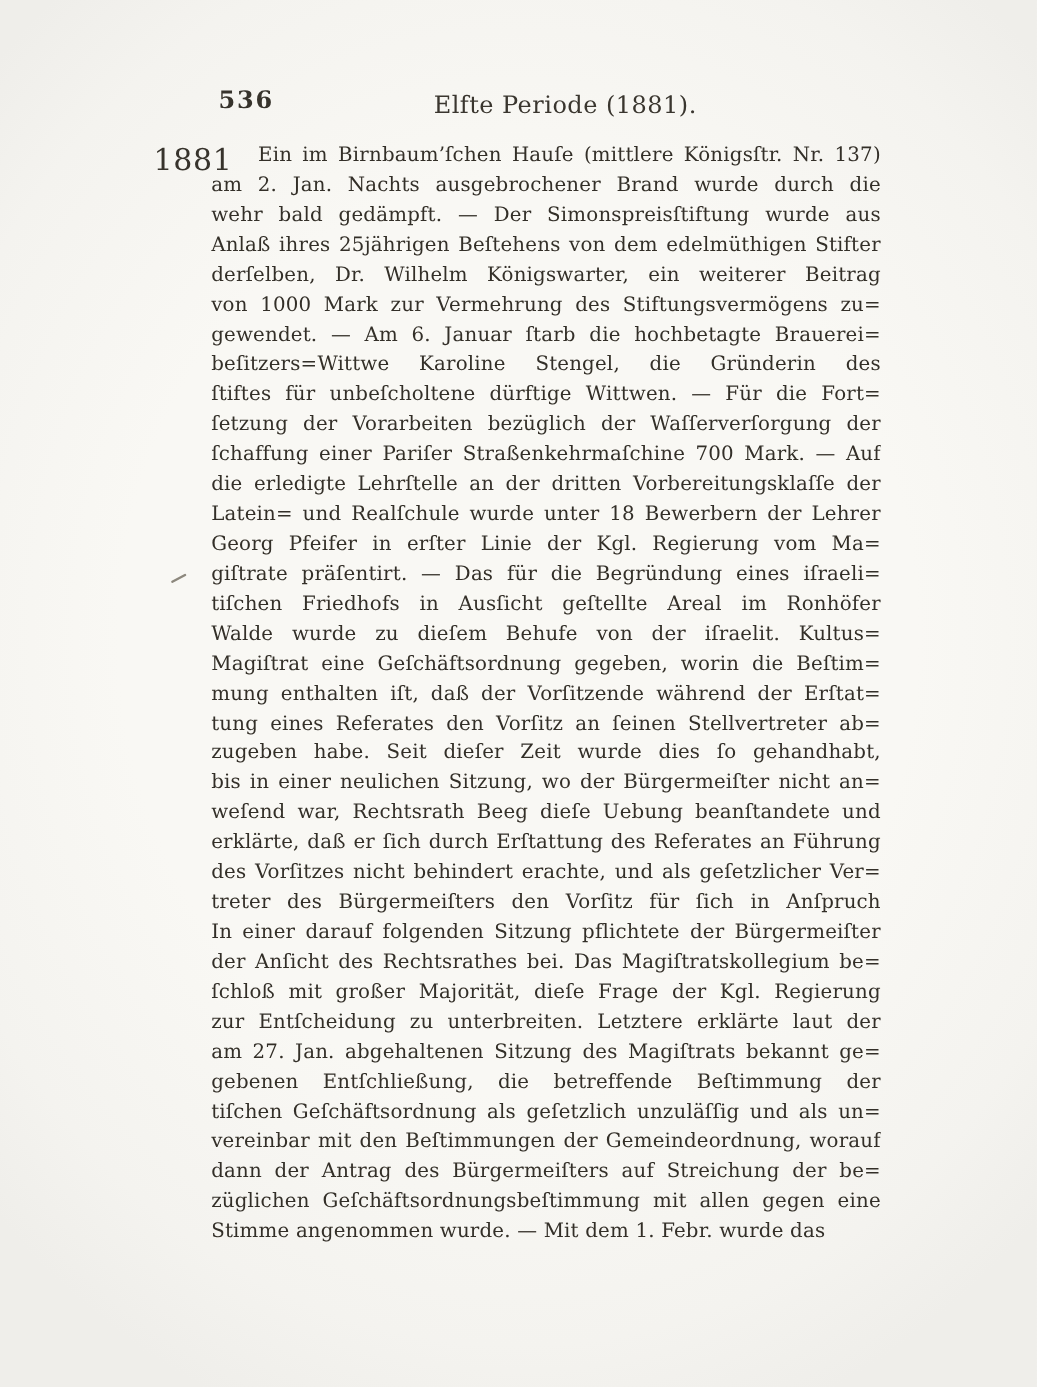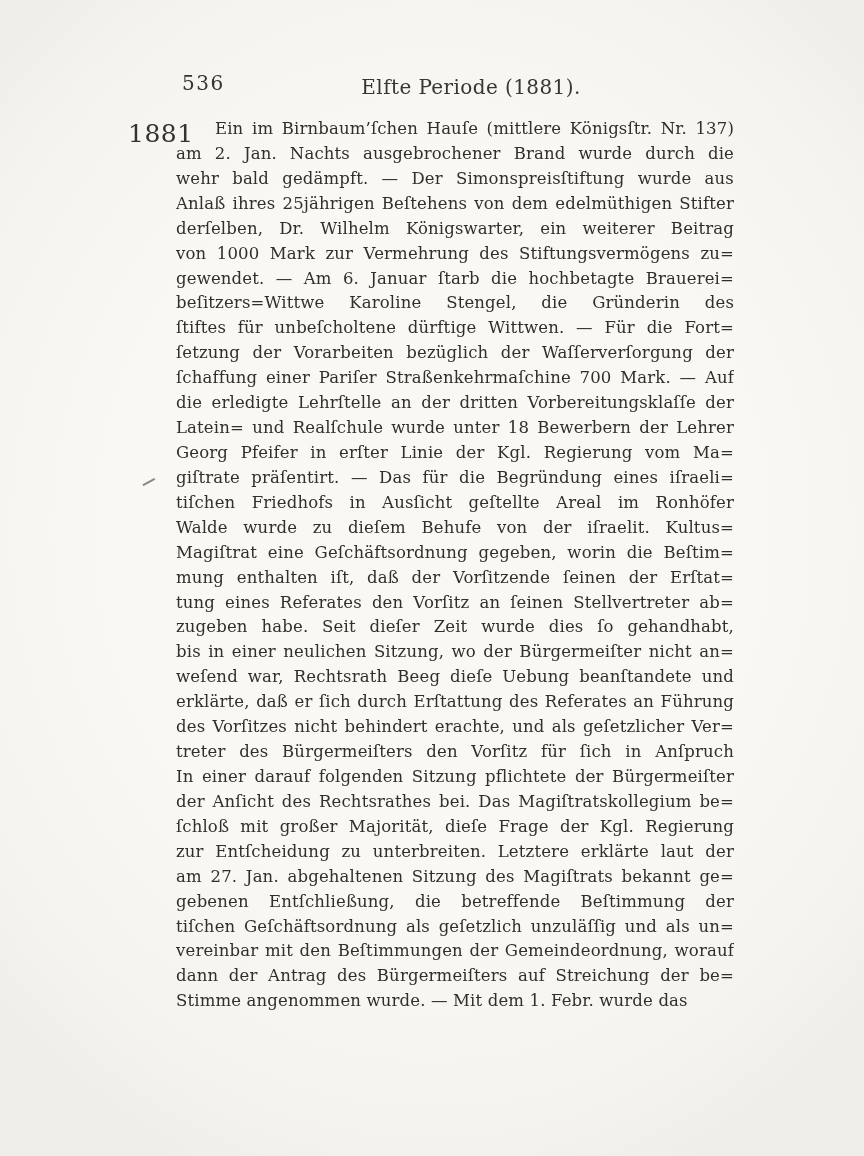--- a/index.html
+++ b/index.html
@@ -20,21 +20,21 @@
     inset: 0;
     background: radial-gradient(ellipse 70% 60% at 50% 46%, #f9f8f4 55%, #f4f3ef 85%, #efeeea 100%);
   }
   
   .page-number {
     position: absolute;
     left: 182px;
     top: 71px;
     font-size: 20px;
     letter-spacing: 1.5px;
-    font-weight: 400;
+    font-weight: 700;
     color: #37332c;
   }
   .running-title {
     position: absolute;
     left: 192px;
     top: 75px;
     width: 558px;
     text-align: center;
     font-size: 20px;
     letter-spacing: 0.4px;
@@ -112,33 +112,34 @@
       <div class="text-line">ſtiftes für unbeſcholtene dürftige Wittwen. — Für die Fort=</div>
       <div class="text-line">ſetzung der Vorarbeiten bezüglich der Waſſerverſorgung der</div>
       <div class="text-line">ſchaffung einer Pariſer Straßenkehrmaſchine 700 Mark. — Auf</div>
       <div class="text-line">die erledigte Lehrſtelle an der dritten Vorbereitungsklaſſe der</div>
       <div class="text-line">Latein= und Realſchule wurde unter 18 Bewerbern der Lehrer</div>
       <div class="text-line">Georg Pfeifer in erſter Linie der Kgl. Regierung vom Ma=</div>
       <div class="text-line">giſtrate präſentirt. — Das für die Begründung eines iſraeli=</div>
       <div class="text-line">tiſchen Friedhofs in Ausſicht geſtellte Areal im Ronhöfer</div>
       <div class="text-line">Walde wurde zu dieſem Behufe von der iſraelit. Kultus=</div>
       <div class="text-line">Magiſtrat eine Geſchäftsordnung gegeben, worin die Beſtim=</div>
-      <div class="text-line">mung enthalten iſt, daß der Vorſitzende ſeinen der Erſtat=</div>
+      <div class="text-line">mung enthalten iſt, daß der Vorſitzende während der Erſtat=</div>
       <div class="text-line">tung eines Referates den Vorſitz an ſeinen Stellvertreter ab=</div>
       <div class="text-line">zugeben habe. Seit dieſer Zeit wurde dies ſo gehandhabt,</div>
       <div class="text-line">bis in einer neulichen Sitzung, wo der Bürgermeiſter nicht an=</div>
       <div class="text-line">weſend war, Rechtsrath Beeg dieſe Uebung beanſtandete und</div>
       <div class="text-line">erklärte, daß er ſich durch Erſtattung des Referates an Führung</div>
       <div class="text-line">des Vorſitzes nicht behindert erachte, und als geſetzlicher Ver=</div>
       <div class="text-line">treter des Bürgermeiſters den Vorſitz für ſich in Anſpruch nähme.</div>
       <div class="text-line">In einer darauf folgenden Sitzung pflichtete der Bürgermeiſter</div>
       <div class="text-line">der Anſicht des Rechtsrathes bei. Das Magiſtratskollegium be=</div>
       <div class="text-line">ſchloß mit großer Majorität, dieſe Frage der Kgl. Regierung</div>
       <div class="text-line">zur Entſcheidung zu unterbreiten. Letztere erklärte laut der</div>
       <div class="text-line">am 27. Jan. abgehaltenen Sitzung des Magiſtrats bekannt ge=</div>
       <div class="text-line">gebenen Entſchließung, die betreffende Beſtimmung der magiſtra=</div>
       <div class="text-line">tiſchen Geſchäftsordnung als geſetzlich unzuläſſig und als un=</div>
       <div class="text-line">vereinbar mit den Beſtimmungen der Gemeindeordnung, worauf</div>
       <div class="text-line">dann der Antrag des Bürgermeiſters auf Streichung der be=</div>
+      <div class="text-line">züglichen Geſchäftsordnungsbeſtimmung mit allen gegen eine</div>
       <div class="text-line last">Stimme angenommen wurde. — Mit dem 1. Febr. wurde das</div>
     </div>
 
 </div>
 
 </body></html>

